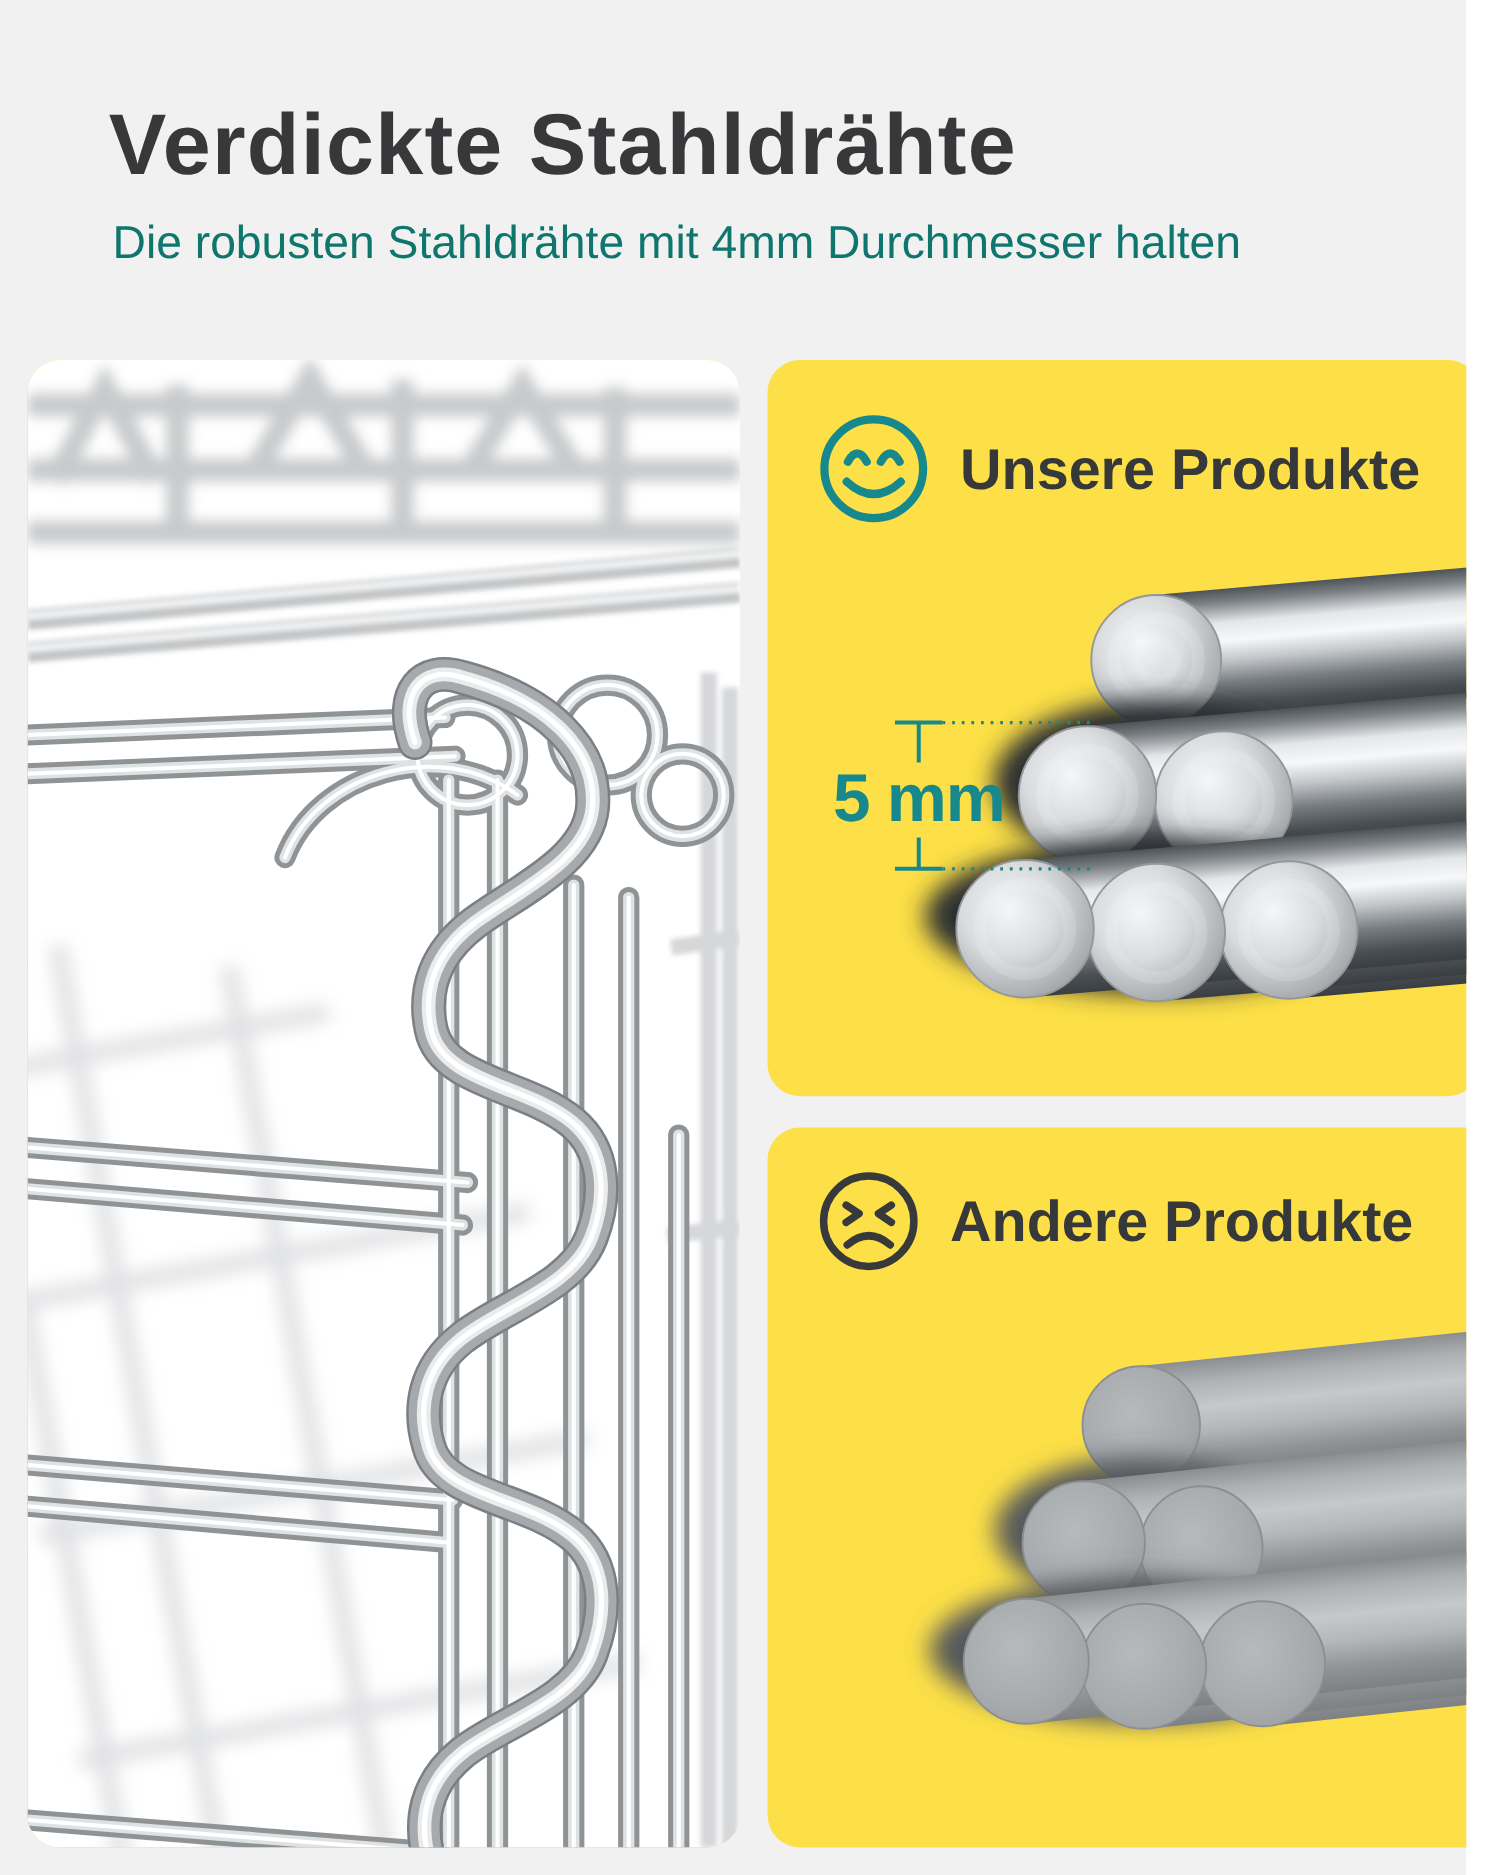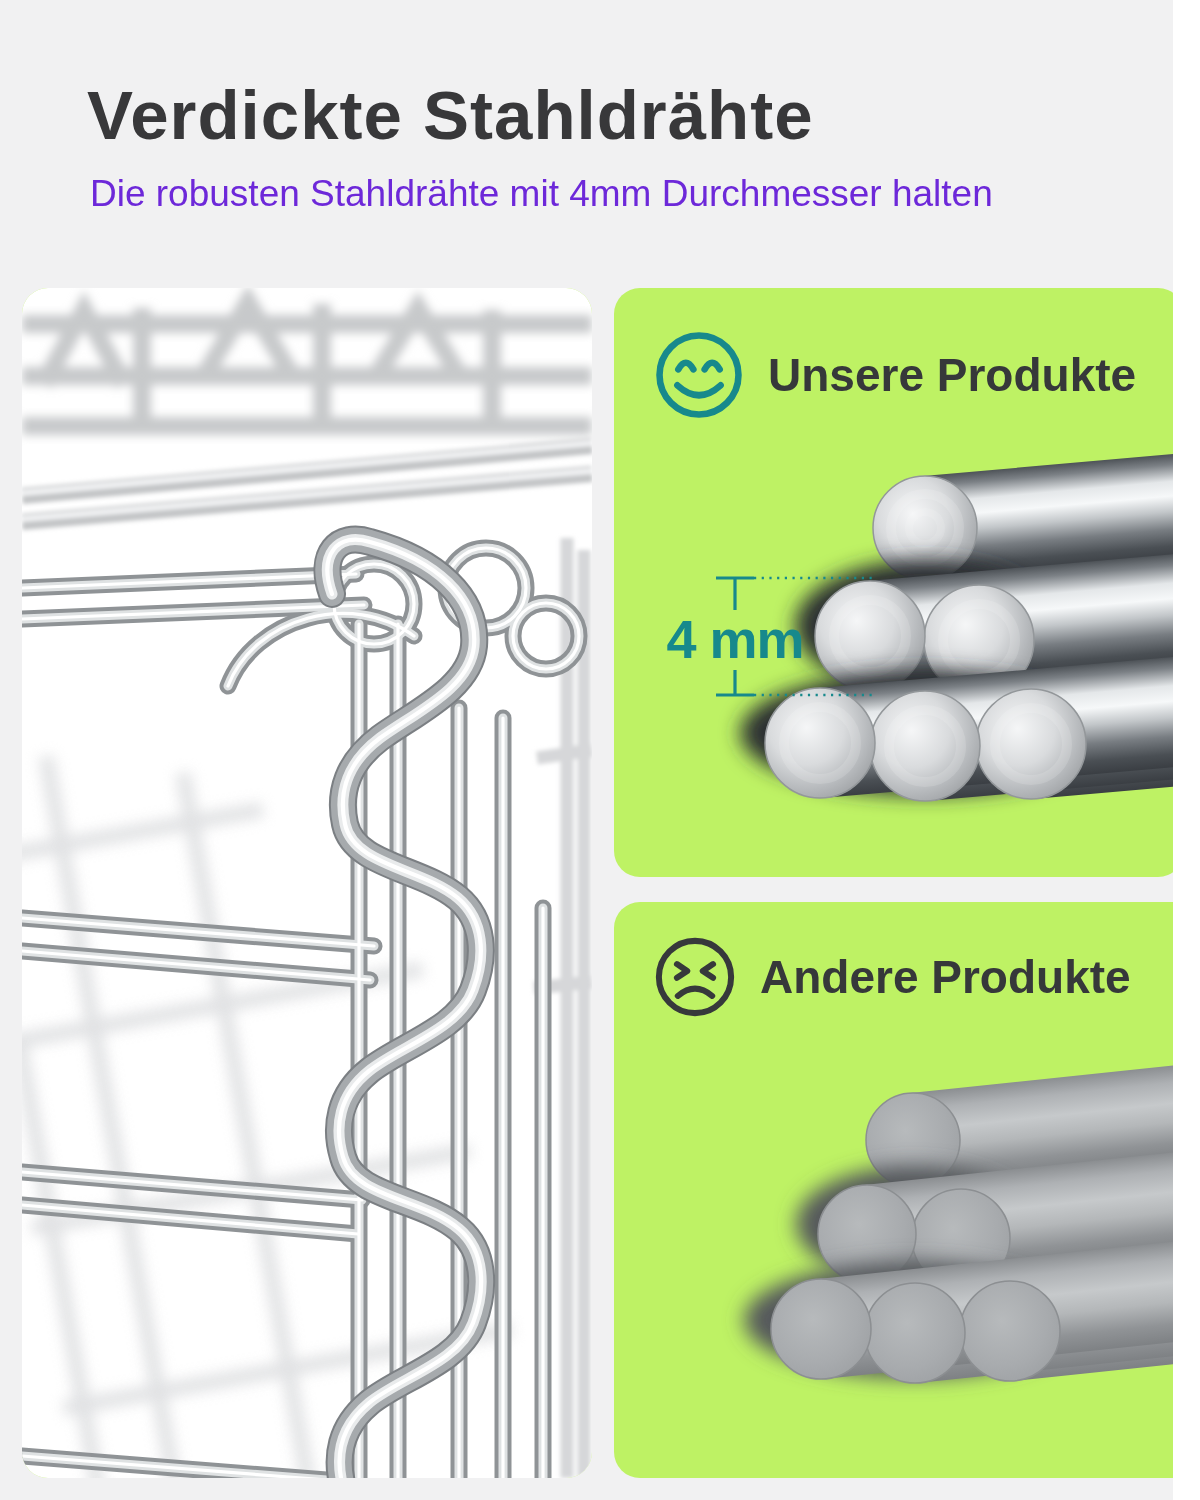--- a/index.html
+++ b/index.html
@@ -6,24 +6,24 @@
   .canvas{
     position:relative;width:1173px;height:1500px;overflow:hidden;
     background:#f1f1f2;font-family:"Liberation Sans",sans-serif;
   }
   .title{
     position:absolute;left:87px;top:76px;margin:0;
     font-size:69px;font-weight:700;color:#38383a;letter-spacing:1px;
   }
   .subtitle{
     position:absolute;left:90px;top:170px;margin:0;
-    font-size:37px;line-height:48px;font-weight:400;color:#6d28d9;
+    font-size:37px;line-height:48px;font-weight:400;color:#0f766e;
   }
   .panel{
-    position:absolute;background:#bef264;border-radius:26px;overflow:hidden;
+    position:absolute;background:#fde047;border-radius:26px;overflow:hidden;
   }
   .hero{left:22px;top:288px;width:570px;height:1190px;}
   .card-good{left:614px;top:288px;width:570px;height:589px;}
   .card-bad{left:614px;top:902px;width:570px;height:576px;padding-left:48px;}
   .card-head{
     position:absolute;left:38px;top:40px;display:flex;align-items:center;gap:22px;z-index:3;
   }
   .card-bad .card-head{top:32px;}
   .face-icon{width:94px;height:94px;flex:0 0 auto;}
   .card-label{font-size:46px;font-weight:700;color:#36383a;white-space:nowrap;}
@@ -239,21 +239,21 @@
       <circle cx="311" cy="458" r="36" fill="none" stroke="#ffffff" stroke-opacity="0.14" stroke-width="10"></circle>
       <circle cx="206" cy="455" r="55" fill="url(#faceS)" stroke="#93979a" stroke-width="1.5"></circle>
       <circle cx="206" cy="455" r="36" fill="none" stroke="#ffffff" stroke-opacity="0.14" stroke-width="10"></circle>
 
       <g stroke="#17898c" fill="none">
         <path d="M102,290 L140,290 M121,290 L121,322 M121,382 L121,407 M102,407 L140,407" stroke-width="3.2"></path>
         <path d="M140,290 L263,290" stroke-width="2.6" stroke-dasharray="2.2 5.5"></path>
         <path d="M140,407 L259,407" stroke-width="2.6" stroke-dasharray="2.2 5.5"></path>
       </g>
     </svg>
-    <div class="measure-label">4 mm</div>
+    <div class="measure-label">5 mm</div>
   </div>
 
   <div class="panel card-bad">
     <div class="card-head">
       <svg class="face-icon" style="width:86px;height:86px" viewBox="0 0 100 100">
         <g fill="none" stroke="#37393b" stroke-width="7" stroke-linecap="round" stroke-linejoin="round">
           <circle cx="50" cy="50" r="42"></circle>
           <path d="M29,35 L41,43 L29,51"></path>
           <path d="M71,35 L59,43 L71,51"></path>
           <path d="M30,72 q20,-17 40,0"></path>

